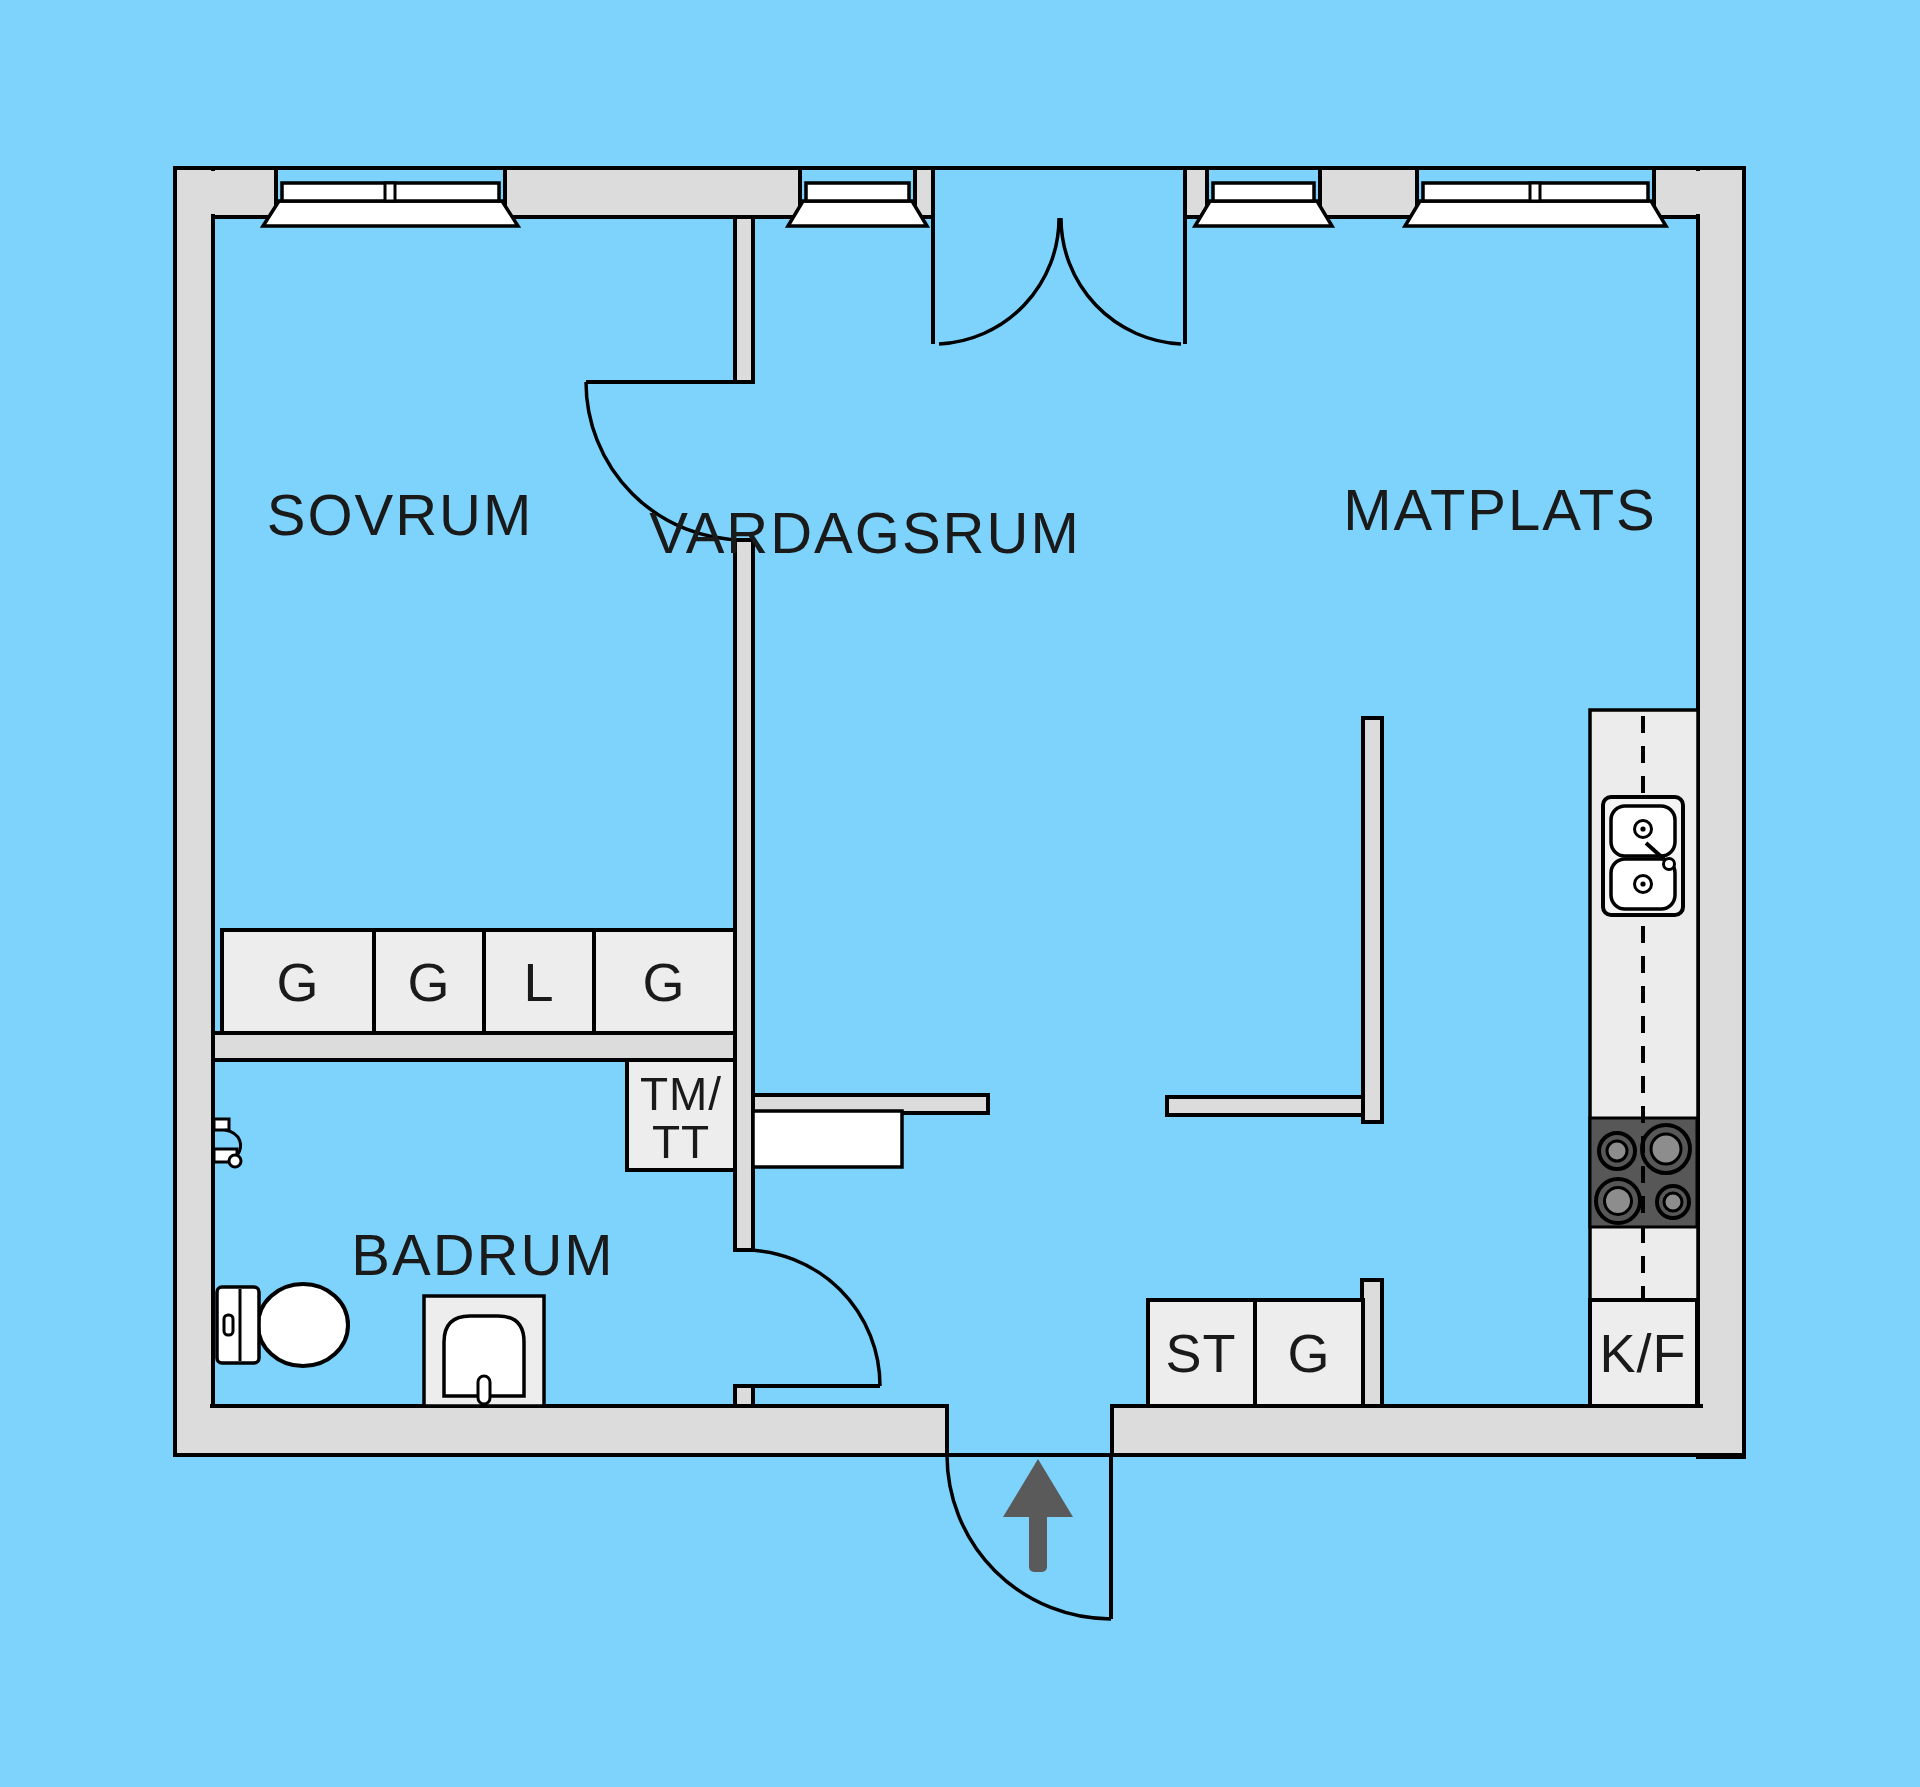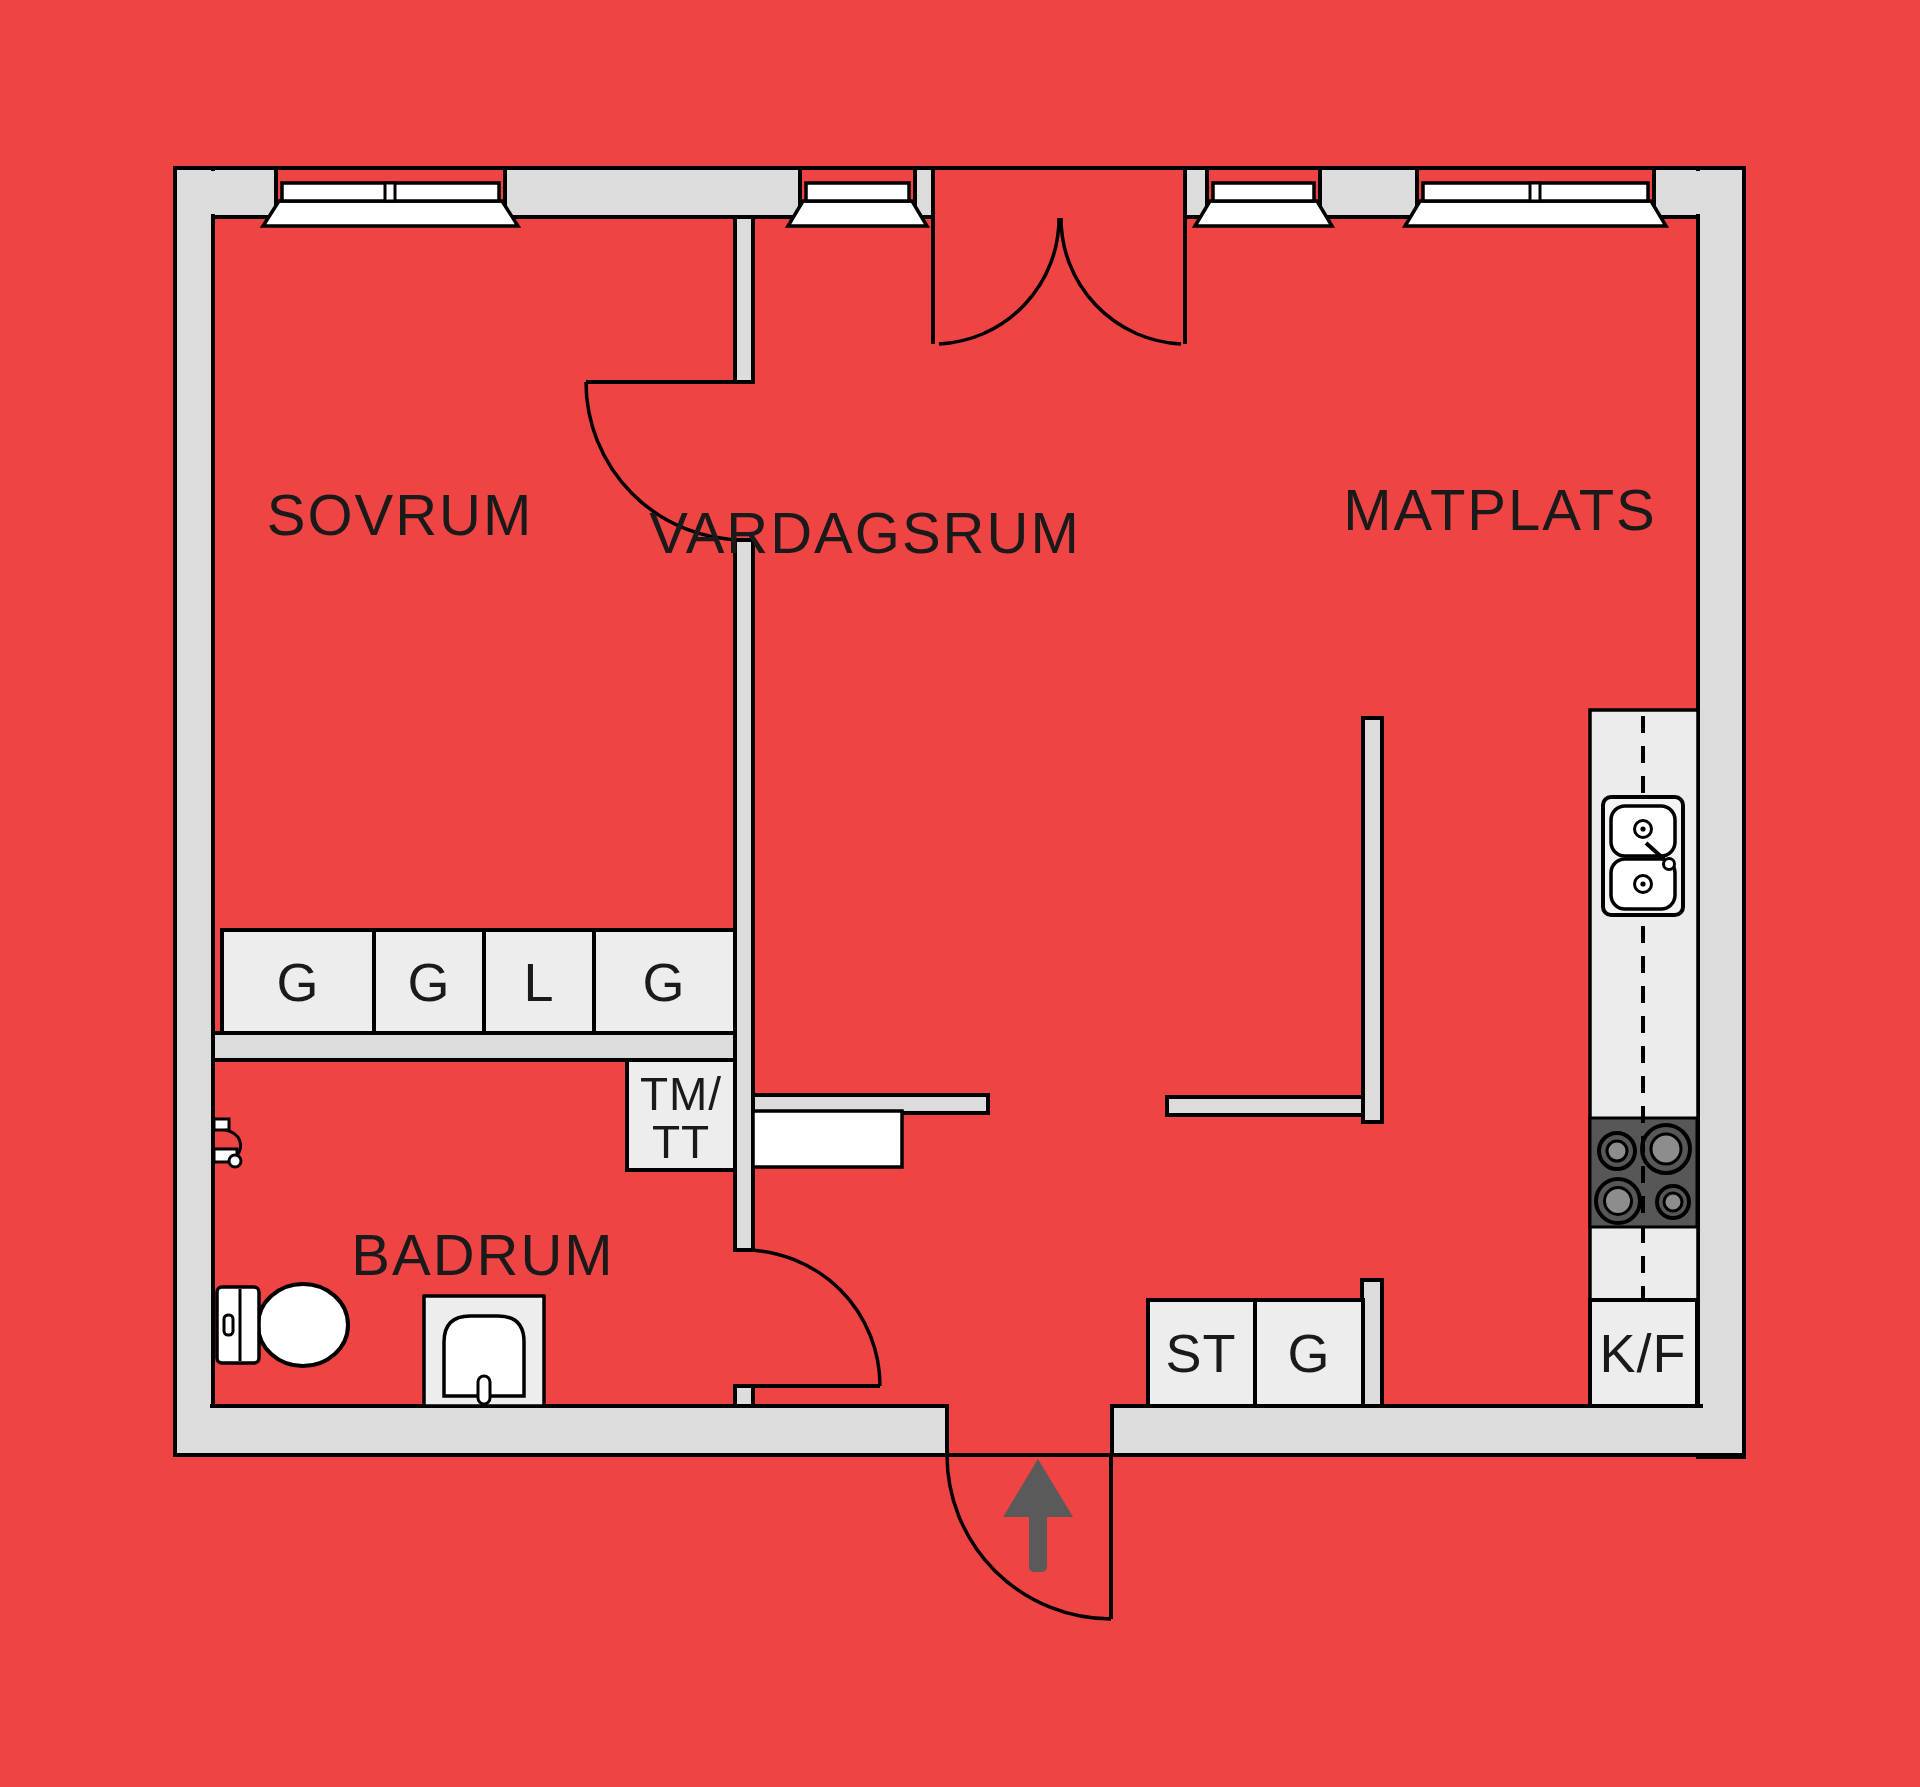--- a/index.html
+++ b/index.html
@@ -1,16 +1,16 @@
 <!DOCTYPE html>
 <html><head>
 <meta charset="utf-8">
 <style>
   html,body{margin:0;padding:0;background:#ffffff;}
-  #stage{position:relative;width:1920px;height:1787px;background:#ef4444;overflow:hidden;}
+  #stage{position:relative;width:1920px;height:1787px;background:#7dd3fc;overflow:hidden;}
   svg{display:block;}
   text{font-family:"Liberation Sans", sans-serif; fill:#1a1a1a;}
   .room-label{font-size:58px;letter-spacing:2px;}
   .unit-label{font-size:54px;letter-spacing:1px;}
   .small-label{font-size:46px;letter-spacing:1px;}
 </style>
 </head>
 <body>
 
 <div id="stage">

